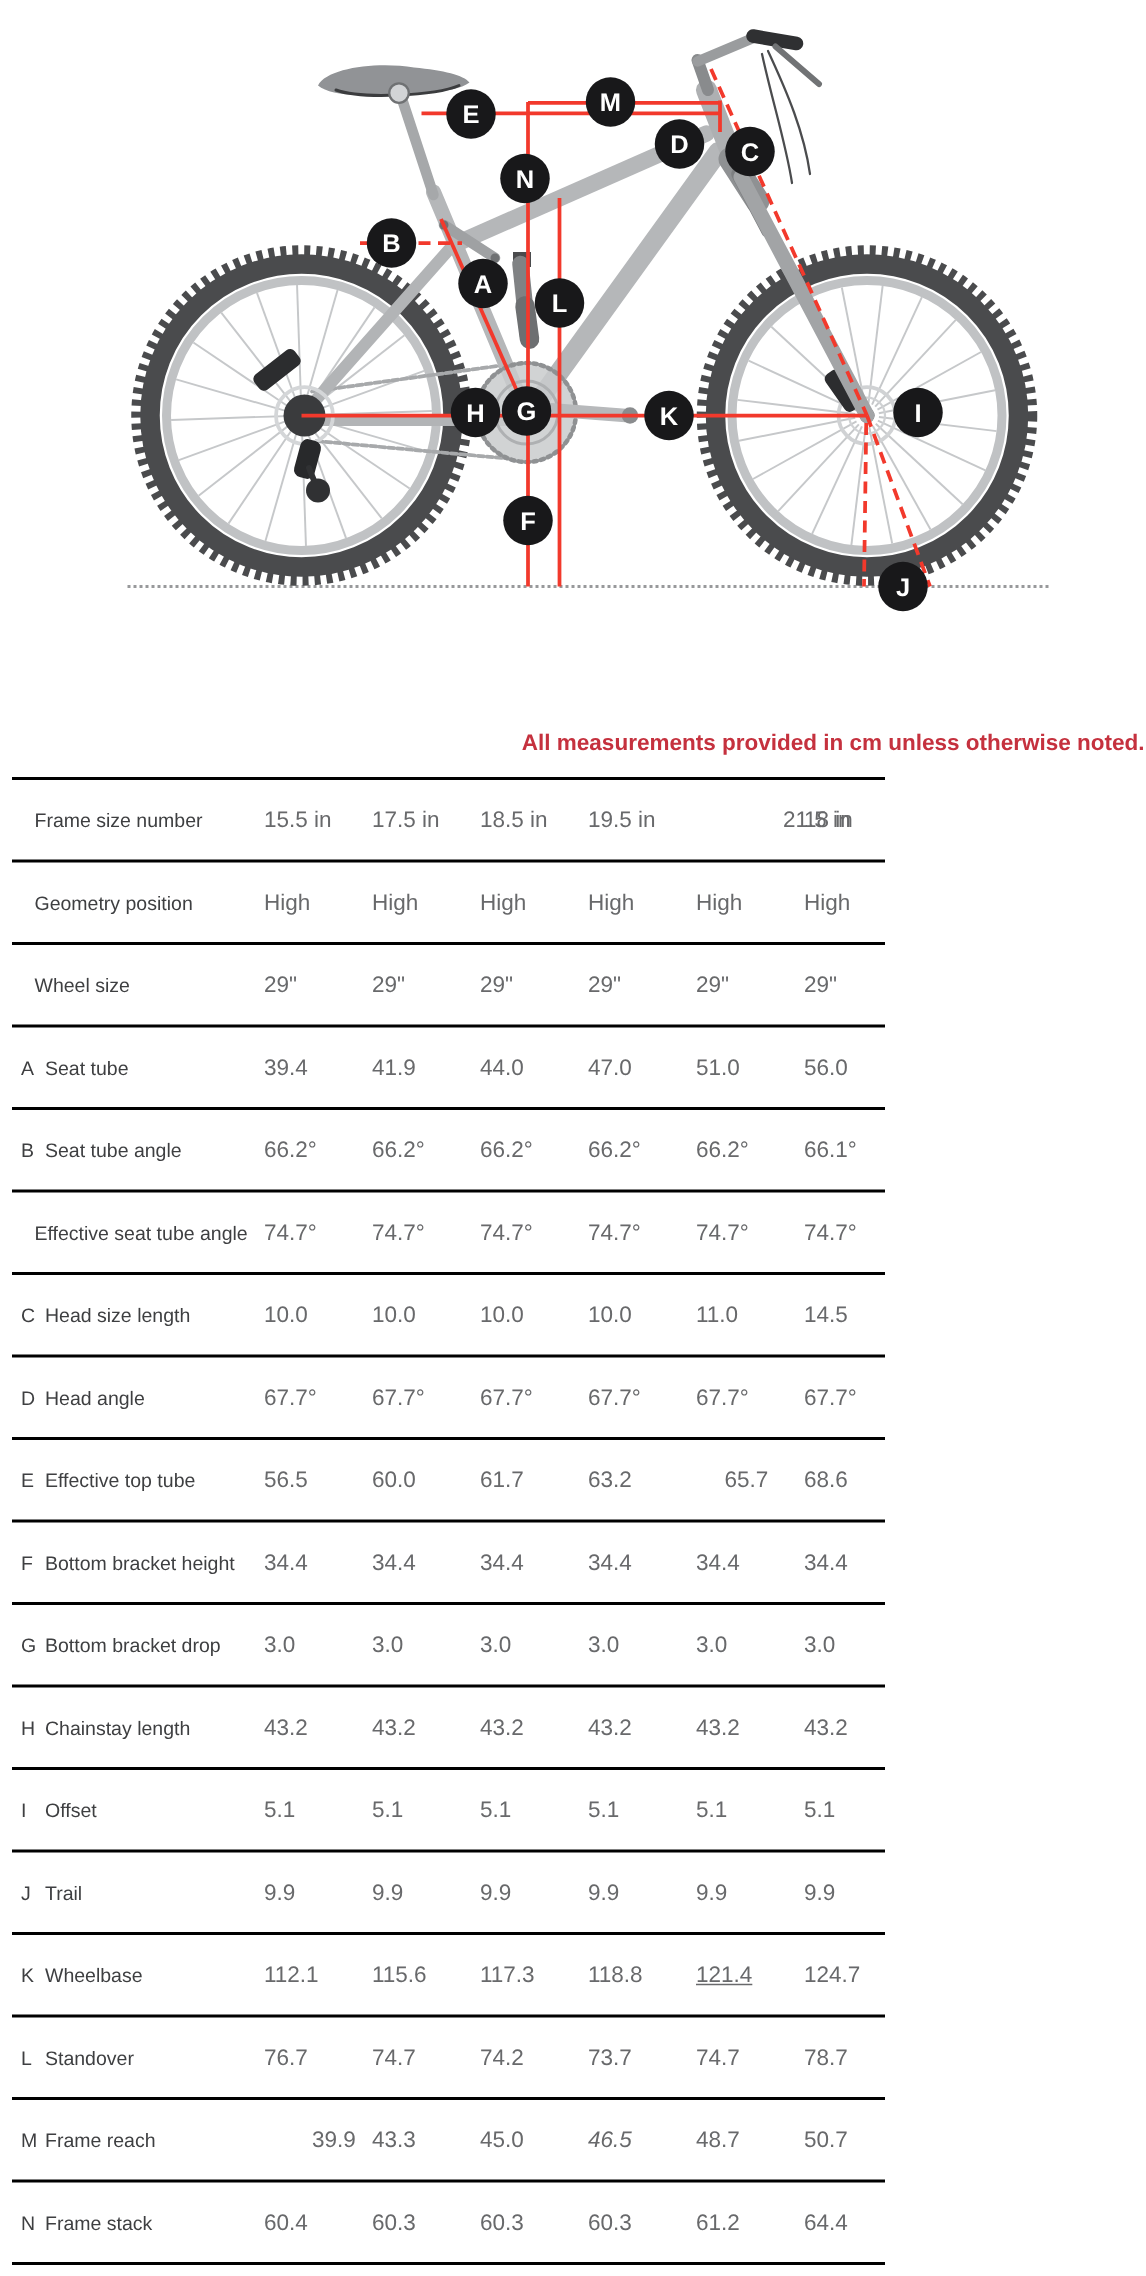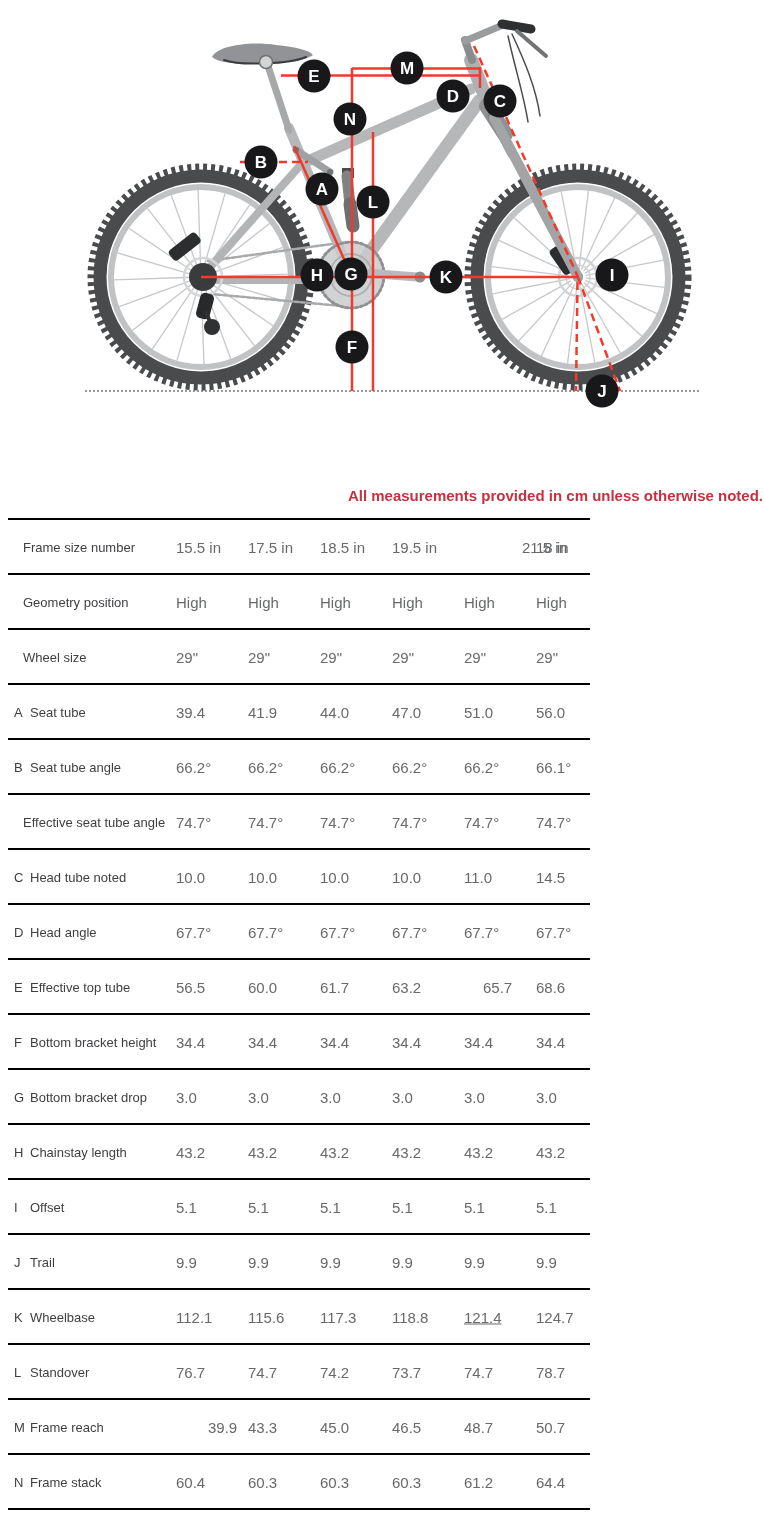--- a/index.html
+++ b/index.html
@@ -285,21 +285,21 @@
   <span class="val" style="left: 168px;">74.7°</span>
       <span class="val" style="left: 240px;">74.7°</span>
       <span class="val" style="left: 312px;">74.7°</span>
       <span class="val" style="left: 384px;">74.7°</span>
       <span class="val" style="left: 456px;">74.7°</span>
       <span class="val" style="left: 528px;">74.7°</span>
     </div>
 
   <div class="grow">
     <span class="letter">C</span>
-    <span class="rlabel">Head tube noted</span>
+    <span class="rlabel">Head size length</span>
   <span class="val" style="left: 168px;">10.0</span>
       <span class="val" style="left: 240px;">10.0</span>
       <span class="val" style="left: 312px;">10.0</span>
       <span class="val" style="left: 384px;">10.0</span>
       <span class="val" style="left: 456px;">11.0</span>
       <span class="val" style="left: 528px;">14.5</span>
     </div>
 
   <div class="grow">
     <span class="letter">D</span>
@@ -399,21 +399,21 @@
       <span class="val" style="left: 456px;">74.7</span>
       <span class="val" style="left: 528px;">78.7</span>
     </div>
 
   <div class="grow">
     <span class="letter">M</span>
     <span class="rlabel">Frame reach</span>
   <span class="val" style="left: 168px; margin-left: 32px;">39.9</span>
       <span class="val" style="left: 240px;">43.3</span>
       <span class="val" style="left: 312px;">45.0</span>
-      <span class="val" style="left: 384px;">46.5</span>
+      <span class="val" style="left: 384px; font-style: italic;">46.5</span>
       <span class="val" style="left: 456px;">48.7</span>
       <span class="val" style="left: 528px;">50.7</span>
     </div>
 
   <div class="grow">
     <span class="letter">N</span>
     <span class="rlabel">Frame stack</span>
   <span class="val" style="left: 168px;">60.4</span>
       <span class="val" style="left: 240px;">60.3</span>
       <span class="val" style="left: 312px;">60.3</span>

